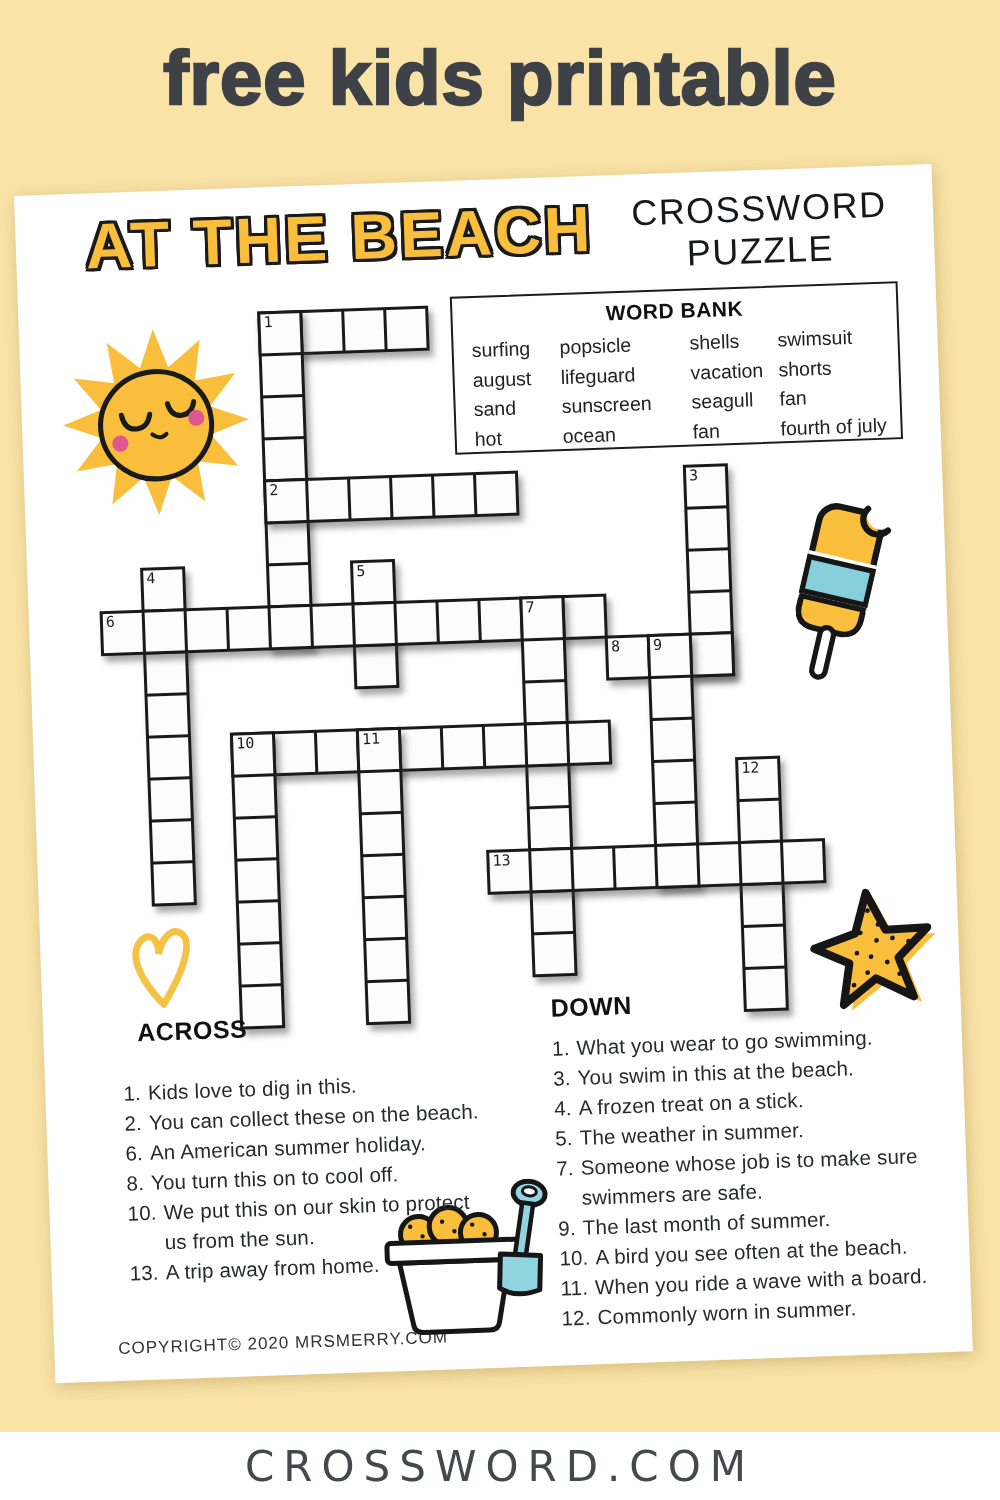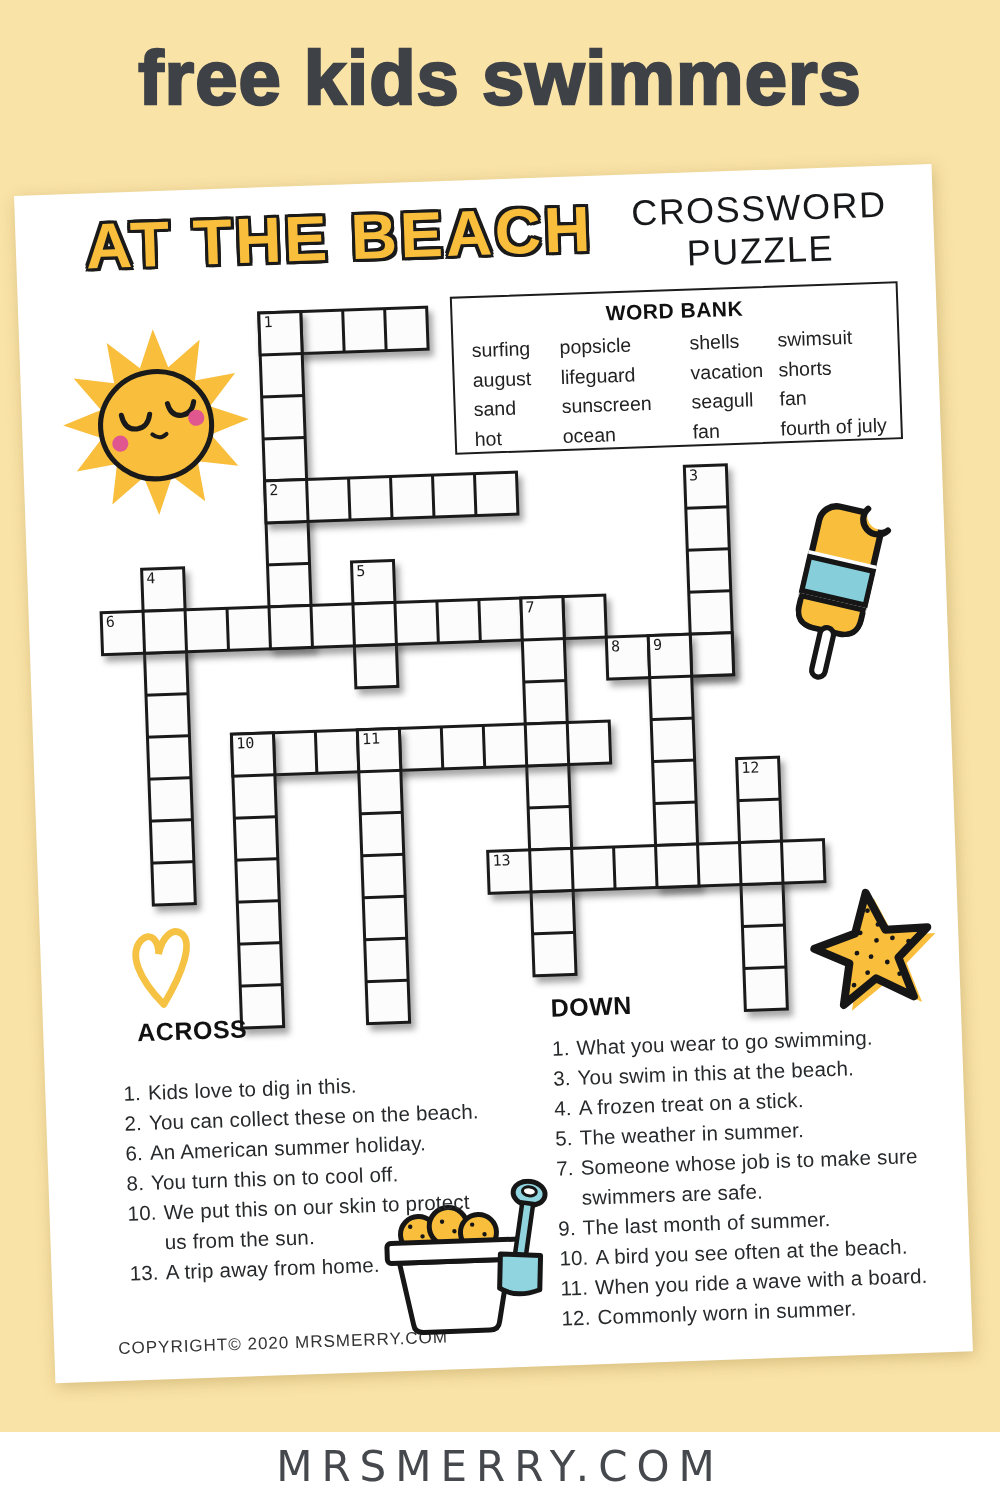--- a/index.html
+++ b/index.html
@@ -68,21 +68,21 @@
   }
   .footer-text{
     font-family:"DejaVu Sans",sans-serif;font-size:42px;letter-spacing:9px;color:#45484c;
   }
 </style>
 </head>
 <body>
 
 <div class="bg-yellow"></div>
 
-<div class="banner">free kids swimmers</div>
+<div class="banner">free kids printable</div>
 
 <div class="page">
 
   <div class="beach-title">AT THE BEACH</div>
 
   <div class="cw-title">
     <div>CROSSWORD</div>
     <div>PUZZLE</div>
   </div>
 
@@ -434,14 +434,14 @@
             <div>Commonly worn in summer.</div>
           </span>
         </div>
       </div>
   </div>
 
   <div class="copyright">COPYRIGHT© 2020 MRSMERRY.COM</div>
 </div>
 
 <div class="footer">
-  <div class="footer-text">MRSMERRY.COM</div>
+  <div class="footer-text">CROSSWORD.COM</div>
 </div>
 
 </body></html>

